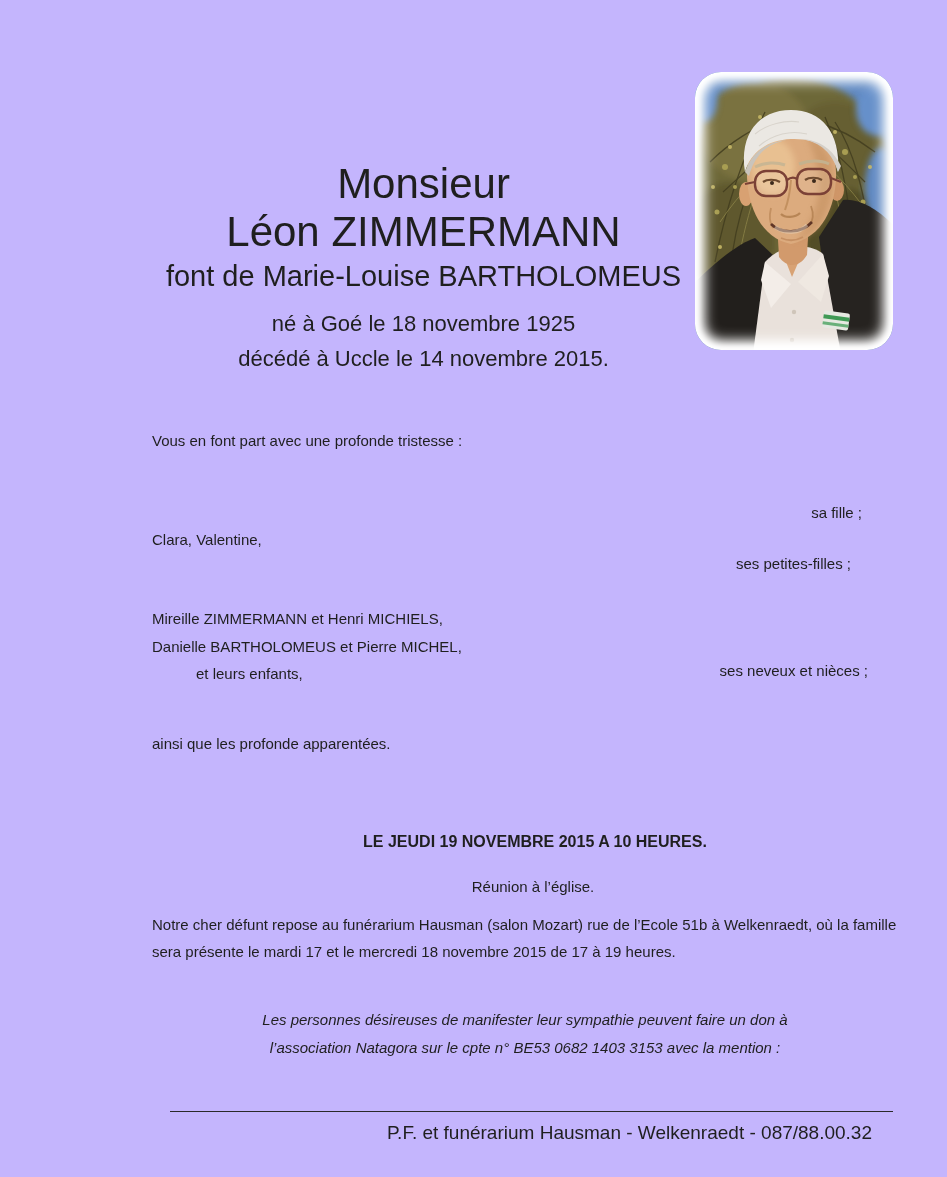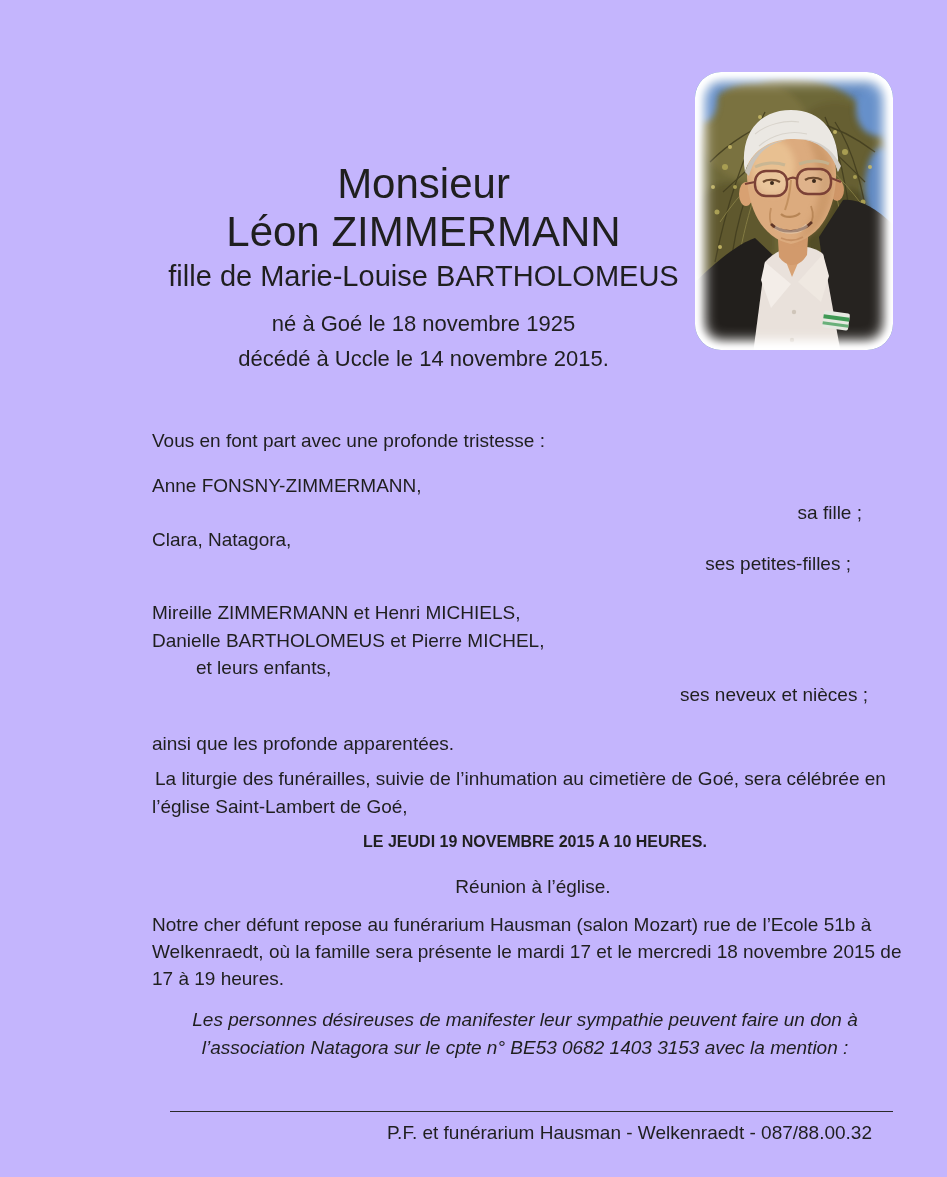--- a/index.html
+++ b/index.html
@@ -15,37 +15,37 @@
   .abs { position: absolute; }
 
   
   .title-block { left: 152px; top: 160px; width: 543px; text-align: center; }
   .title-line { font-size: 42px; line-height: 48px; font-weight: normal; margin: 0; }
   .subtitle-line { font-size: 29px; line-height: 40px; margin: 0; }
   .date-line { font-size: 22px; line-height: 27px; margin: 8px; }
   .date-first { margin-top: 14px; }
 
   
-  .body-text { font-size: 19px; line-height: 27px; }
-  .two-line { line-height: 27.5px; }
+  .body-text { font-size: 15px; line-height: 27px; }
+  .two-line { line-height: 27.5px; margin-top: 6px; }
   .relation { text-align: right; }
   .indented { padding-left: 44px; }
   .bold-center { font-weight: bold; text-align: center; font-size: 16px; }
   .center { text-align: center; }
   .italic-block { font-style: italic; text-align: center; line-height: 27.5px; }
 
   .p-intro      { left: 152px; top: 427px;  width: 746px; }
   .p-anne       { left: 152px; top: 472px;  width: 746px; }
   .p-safille    { left: 152px; top: 499px;  width: 746px; padding-right: 0; }
   .p-safille .pad      { padding-right: 36px; }
   .p-clara      { left: 152px; top: 526px;  width: 746px; }
   .p-pfilles    { left: 140px; top: 550px;  width: 746px; }
   .p-pfilles .pad      { padding-right: 35px; }
   .p-mireille   { left: 152px; top: 599px;  width: 746px; }
-  .p-neveux     { left: 152px; top: 681px;  width: 746px; text-align: right; }
+  .p-neveux     { left: 152px; top: 657px;  width: 746px; text-align: right; }
   .p-neveux .pad       { padding-right: 30px; }
   .p-ainsi      { left: 152px; top: 730px;  width: 746px; }
   .p-liturgie   { left: 152px; top: 765px;  width: 756px; text-indent: 3px; }
   .p-jeudi      { left: 152px; top: 833px;  width: 766px; }
   .p-reunion    { left: 152px; top: 873px;  width: 762px; }
   .p-notre      { left: 152px; top: 911px;  width: 756px; }
   .p-donation   { left: 152px; top: 1006px; width: 746px; }
 
   .footer-rule  { left: 170px; top: 1111px; width: 723px; height: 0;
                   border-top: 1.5px solid #2a2a2a; }
@@ -198,49 +198,47 @@
       <path d="M86,166 C93,169 101,169 108,165" stroke="#c08a5c" stroke-width="1.8" fill="none" opacity="0.8"></path>
 
       <rect x="-4" y="-4" width="206" height="286" rx="30" fill="none" stroke="#ffffff" stroke-width="16" filter="url(#soft)"></rect>
     </svg>
     <div class="photo-feather"></div>
   </div>
 
   <div class="abs title-block">
     <div class="title-line">Monsieur</div>
     <div class="title-line">Léon ZIMMERMANN</div>
-    <div class="subtitle-line">fille de Marie-Louise BARTHOLOMEUS</div>
+    <div class="subtitle-line">font de Marie-Louise BARTHOLOMEUS</div>
     <div class="date-line date-first">né à Goé le 18 novembre 1925</div>
     <div class="date-line">décédé à Uccle le 14 novembre 2015.</div>
   </div>
 
   <div class="abs body-text p-intro">Vous en font part avec une profonde tristesse :</div>
 
-  <div class="abs body-text p-anne">Anne FONSNY-ZIMMERMANN,</div>
   <div class="abs body-text relation p-safille">
     <span class="pad" style="display:block;">sa fille ;</span>
   </div>
 
-  <div class="abs body-text p-clara">Clara, Natagora,</div>
+  <div class="abs body-text p-clara">Clara, Valentine,</div>
   <div class="abs body-text relation p-pfilles">
     <span class="pad" style="display:block;">ses petites-filles ;</span>
   </div>
 
   <div class="abs body-text two-line p-mireille">
     <div>Mireille ZIMMERMANN et Henri MICHIELS,</div>
     <div>Danielle BARTHOLOMEUS et Pierre MICHEL,</div>
     <div class="indented">et leurs enfants,</div>
   </div>
   <div class="abs body-text relation p-neveux">
     <span class="pad" style="display:block;">ses neveux et nièces ;</span>
   </div>
 
   <div class="abs body-text p-ainsi">ainsi que les profonde apparentées.</div>
 
-  <div class="abs body-text two-line p-liturgie">La liturgie des funérailles, suivie de l’inhumation au cimetière de Goé, sera célébrée en l’église Saint-Lambert de Goé,</div>
   <div class="abs bold-center p-jeudi">LE JEUDI 19 NOVEMBRE 2015 A 10 HEURES.</div>
   <div class="abs body-text center p-reunion">Réunion à l’église.</div>
 
   <div class="abs body-text p-notre">Notre cher défunt repose au funérarium Hausman (salon Mozart) rue de l’Ecole 51b à Welkenraedt, où la famille sera présente le mardi 17 et le mercredi 18 novembre 2015 de 17 à 19 heures.</div>
 
   <div class="abs body-text italic-block p-donation">
     <div>Les personnes désireuses de manifester leur sympathie peuvent faire un don à</div>
     <div>l’association Natagora sur le cpte n° BE53 0682 1403 3153 avec la mention :</div>
   </div>
 

